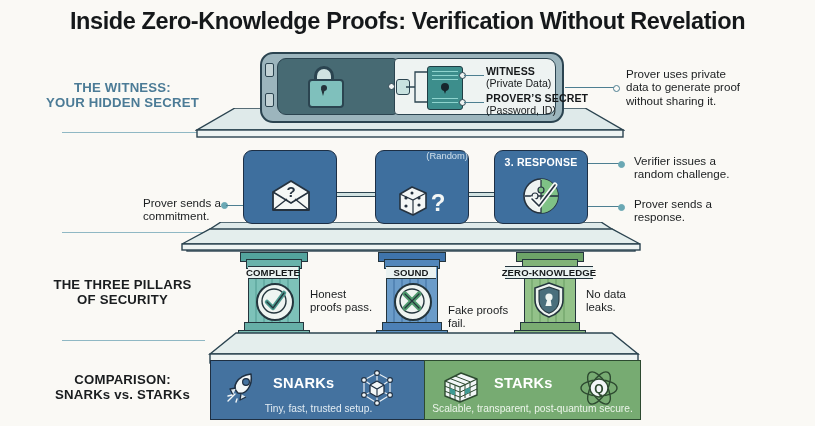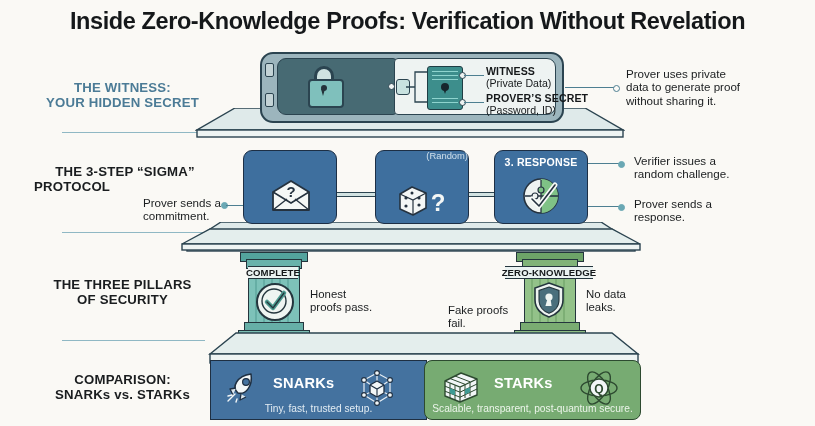--- a/index.html
+++ b/index.html
@@ -180,24 +180,20 @@
     <b>PROVER’S SECRET</b><br>
     <span>(Password, ID)</span>
   </div>
 
   <div class="abs lead-line" style="left:565px;top:87px;width:50px;"></div>
   <div class="abs lead-dot" style="left:613px;top:84.5px;"></div>
   <div class="abs callout" style="left:626px;top:67px;width:175px;white-space:pre-line;">Prover uses private
 data to generate proof
 without sharing it.</div>
 
-  <div class="abs sec-label dark" style="left:26px;top:164px;width:198px;">
-    <div style="text-align:center">THE 3-STEP “SIGMA”</div>
-    <div style="text-align:left;padding-left:8px;">PROTOCOL</div>
-  </div>
   <div class="abs divider" style="left:62px;top:232px;width:143px;"></div>
 
   <div class="abs callout" style="left:143px;top:196px;width:110px;white-space:pre-line;text-align:left;">Prover sends a
 commitment.</div>
   <div class="abs lead-dot filled" style="left:221px;top:202px;"></div>
   <div class="abs lead-line" style="left:226px;top:204.5px;width:24px;"></div>
   <div class="abs lead-dot filled" style="left:249px;top:202px;"></div>
 
   <svg class="abs" style="left:185px;top:222px;" width="452" height="30">
     <polygon points="36,0 416,0 450,22 2,22" fill="#dfeaea" stroke="#2b4450" stroke-width="1.4"></polygon>
@@ -292,20 +288,44 @@
         <path d="M9,17 L15,23 L26,8" fill="none" stroke="#4c9a8f" stroke-width="4.5" stroke-linecap="round" stroke-linejoin="round"></path>
         <path d="M9,17 L15,23 L26,8" fill="none" stroke="#24353d" stroke-width="1.3" stroke-linecap="round" stroke-linejoin="round"></path>
       </svg>
     </div>
     <div class="abs cap" style="left:244px;top:322px;width:58px;height:9px;background:#66afa7;"></div>
     <div class="abs cap" style="left:238px;top:330px;width:70px;height:10px;background:#7bbdb3;"></div>
   </div>
   <div class="abs pdesc" style="left:310px;top:288px;width:66px;white-space:pre-line;">Honest
 proofs pass.</div>
 
+  <div class="abs">
+    <div class="abs cap" style="left:378px;top:252px;width:66px;height:8px;background:#3f74ab;"></div>
+    <div class="abs cap" style="left:384px;top:259px;width:54px;height:8px;background:#5287bb;"></div>
+    <div class="abs shaft" style="left:386px;top:266px;width:50px;height:56px;background:#6b9cc9;">
+      <div class="flute" style="left:6px;background:#3a6b9e;"></div>
+      <div class="flute" style="left:14px;background:#3a6b9e;"></div>
+      <div class="flute" style="left:22px;background:#3a6b9e;"></div>
+      <div class="flute" style="left:30px;background:#3a6b9e;"></div>
+      <div class="flute" style="left:38px;background:#3a6b9e;"></div>
+    </div>
+    <div class="abs pname-bg" style="left:386px;top:266px;width:50px;height:11px;"></div>
+    <div class="abs" style="left:411px;top:267px;">
+      <span class="pname">SOUND</span>
+    </div>
+    <div class="abs medal" style="left:394px;top:283px;width:34px;height:34px;background:#eef4f1;">
+      <svg width="34" height="34" viewBox="0 0 34 34">
+        <circle cx="16" cy="16" r="12" fill="none" stroke="#24353d" stroke-width="1.4"></circle>
+        <path d="M9,9 L23,23 M23,9 L9,23" fill="none" stroke="#4f9a6e" stroke-width="5" stroke-linecap="round"></path>
+        <path d="M9,9 L23,23 M23,9 L9,23" fill="none" stroke="#24353d" stroke-width="1.2" stroke-linecap="round"></path>
+      </svg>
+    </div>
+    <div class="abs cap" style="left:382px;top:322px;width:58px;height:9px;background:#4c80b6;"></div>
+    <div class="abs cap" style="left:376px;top:330px;width:70px;height:10px;background:#6094c4;"></div>
+  </div>
   <div class="abs pdesc" style="left:448px;top:304px;width:66px;white-space:pre-line;">Fake proofs
 fail.</div>
 
   <div class="abs">
     <div class="abs cap" style="left:516px;top:252px;width:66px;height:8px;background:#6da368;"></div>
     <div class="abs cap" style="left:522px;top:259px;width:54px;height:8px;background:#80b378;"></div>
     <div class="abs shaft" style="left:524px;top:266px;width:50px;height:56px;background:#93c289;">
       <div class="flute" style="left:6px;background:#639a5d;"></div>
       <div class="flute" style="left:14px;background:#639a5d;"></div>
       <div class="flute" style="left:22px;background:#639a5d;"></div>
@@ -364,21 +384,21 @@
       </svg>
     </div>
     <div class="abs cmp-s" style="left:0;top:42px;width:215px;text-align:center;">Tiny, fast, trusted setup.</div>
   </div>
 
   <div class="abs sec-label dark" style="left:30px;top:372px;width:185px;">
     <div>COMPARISON:</div>
     <div>SNARKs vs. STARKs</div>
   </div>
 
-  <div class="abs cmp-r" style="left:424px;top:360px;width:215px;height:58px;border-radius:8px;">
+  <div class="abs cmp-r" style="left:424px;top:360px;width:215px;height:58px;">
     <div class="abs" style="left:16px;top:8px;width:40px;height:36px;">
       <svg width="40" height="36" viewBox="0 0 40 36">
         <path d="M4,12 L20,4 L36,10 L36,26 L19,33 L4,27 Z" fill="#f2f6f7" stroke="#2d4a30" stroke-width="1.4" stroke-linejoin="round"></path>
         <path d="M4,12 L19,18 L36,10 M19,18 L19,33" fill="none" stroke="#2d4a30" stroke-width="1.2"></path>
         <path d="M9,9.5 L24,15.3 M14,7 L29,12.8" stroke="#2d4a30" stroke-width="1" fill="none"></path>
         <path d="M9,14.4 L9,29 M14,16.3 L14,31" stroke="#2d4a30" stroke-width="1" fill="none"></path>
         <path d="M4,17.2 L19,23.2 M4,22.2 L19,28.2" stroke="#2d4a30" stroke-width="1" fill="none"></path>
         <path d="M24,15.3 L24,29 M29,12.8 L29,27" stroke="#2d4a30" stroke-width="1" fill="none"></path>
         <path d="M19,23.2 L36,15 M19,28.2 L36,20" stroke="#2d4a30" stroke-width="1" fill="none"></path>
         <polygon points="9,19.2 14,21.2 14,26.2 9,24.2" fill="#3d9b94"></polygon>

